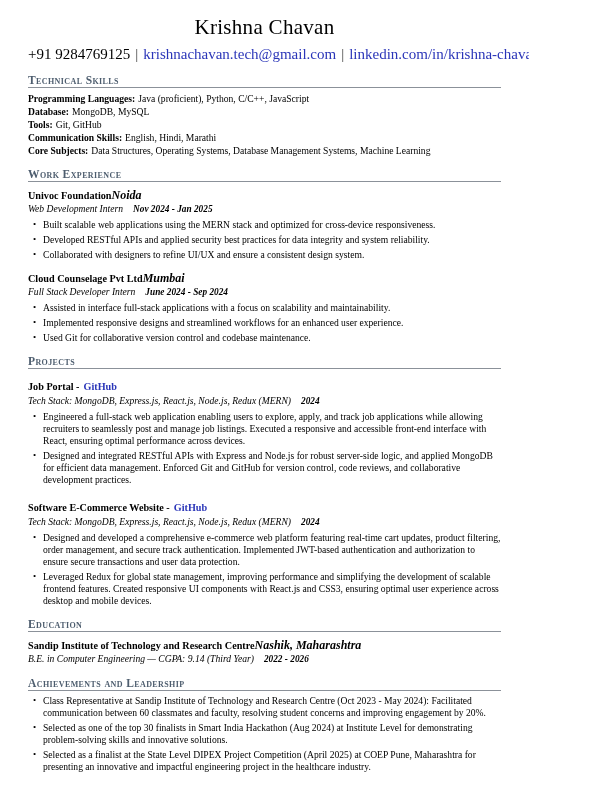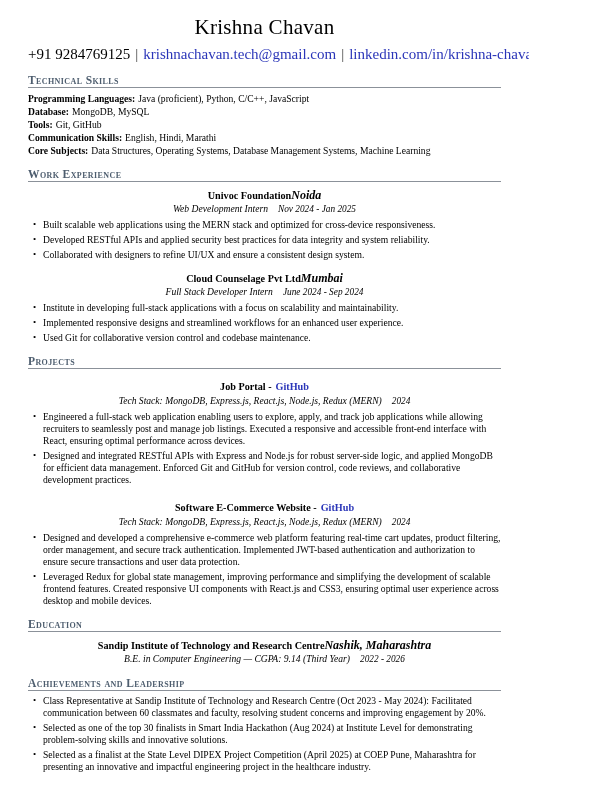--- a/index.html
+++ b/index.html
@@ -24,25 +24,25 @@
     margin:11px 0 4px;padding-bottom:1px;
     font-size:11.5px;font-weight:700;letter-spacing:.4px;
     font-variant:small-caps;color:var(--heading);
     border-bottom:1px solid var(--rule);
   }
 
   .skill-row{font-size:9.6px;line-height:1.36;}
   .skill-label{font-weight:700;margin-right:3px;}
 
   .entry{margin-top:6px;margin-bottom:10px;}
-  .row{display:flex;justify-content:center;align-items:baseline;line-height:1.25;}
+  .row{display:flex;justify-content:flex-start;align-items:baseline;line-height:1.25;}
   .company{font-weight:700;font-size:10.2px;}
   .place{font-weight:700;font-style:italic;font-size:12px;}
   .role{font-style:italic;font-size:9.6px;}
-  .dates{font-style:italic;font-size:9.3px;white-space:nowrap;margin-left:10px;}
+  .dates{font-style:italic;font-size:9.3px;white-space:nowrap;margin-left:10px;font-weight:bold;}
   .plink{font-weight:700;font-size:10.2px;}
 
   .bullets{margin-top:2px;}
   .bullet{display:flex;font-size:9.6px;line-height:1.26;margin-top:3px;}
   .dot{flex:0 0 15px;padding-left:5px;font-size:9px;}
   .btxt{flex:1;}
 </style>
 </head>
 <body>
 
@@ -95,21 +95,21 @@
         <span class="company">Cloud Counselage Pvt Ltd</span>
         <span class="place">Mumbai</span>
       </div>
       <div class="row">
         <span class="role">Full Stack Developer Intern</span>
         <span class="dates">June 2024 - Sep 2024</span>
       </div>
       <div class="bullets">
         <div class="bullet">
             <span class="dot">•</span>
-            <span class="btxt">Institute in developing full-stack applications with a focus on scalability and maintainability.</span>
+            <span class="btxt">Assisted in interface full-stack applications with a focus on scalability and maintainability.</span>
           </div>
         <div class="bullet">
             <span class="dot">•</span>
             <span class="btxt">Implemented responsive designs and streamlined workflows for an enhanced user experience.</span>
           </div>
         <div class="bullet">
             <span class="dot">•</span>
             <span class="btxt">Used Git for collaborative version control and codebase maintenance.</span>
           </div>
       </div>

